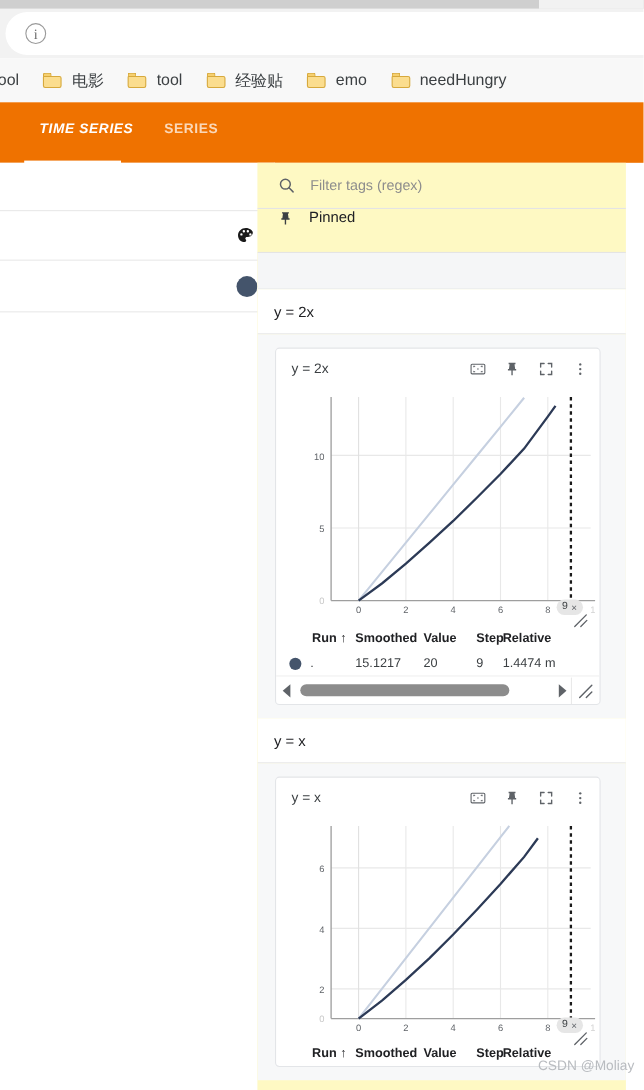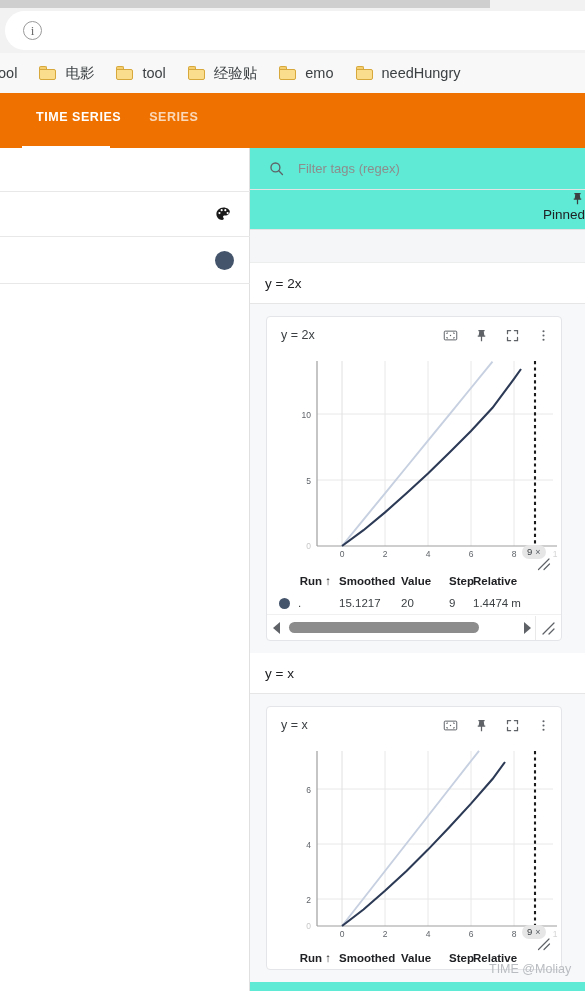--- a/index.html
+++ b/index.html
@@ -70,21 +70,21 @@
   #tb-header {
     position: absolute; left: 0; top: 93px; width: 585px; height: 55px;
     background: #ef7200;
   }
   #tb-tabs { position: absolute; left: 22px; top: 16px; display: flex; }
   .tb-tab {
     font-size: 12.5px; font-weight: bold; letter-spacing: .55px;
     padding: 0 14px; height: 39px; line-height: 17px;
     color: rgba(255,255,255,.72); cursor: pointer;
   }
-  .tb-tab.active { color: #ffffff; }
+  .tb-tab.active { color: #ffffff; font-style: italic; }
   .tb-tab.active::after {
     content: ""; position: absolute; left: 0; top: 37px;
     width: 88px; height: 2.5px; background: #ffffff;
   }
 
   
   #left-panel {
     position: absolute; left: 0; top: 148px; width: 250px; height: 843px;
     background: #ffffff; border-right: 1px solid #e0e0e0;
   }
@@ -97,37 +97,37 @@
   #left-row-1 { height: 45px; }
   #left-row-2 { height: 47px; }
   #left-row-3 { height: 44px; border-bottom: none; }
   #palette-icon { width: 21px; height: 19px; }
   #run-color-dot {
     width: 19px; height: 19px; border-radius: 50%; background: #44546b;
   }
 
   
   #dashboard {
-    position: absolute; left: 250px; top: 148px; width: 335px; height: 843px;
-    background: #5eead4; overflow: hidden;
+    position: absolute; left: 234px; top: 148px; width: 335px; height: 843px;
+    background: #fef9c3; overflow: hidden;
   }
   #filter-row {
     height: 42px; display: flex; align-items: center;
     border-bottom: 1px solid #e4e4e4; padding-left: 18px;
   }
   #search-icon { width: 17px; height: 17px; flex: none; }
   #filter-input {
     border: none; outline: none; margin-left: 13px;
     font-size: 13px; color: #757575; width: 240px;
     font-family: "Liberation Sans", sans-serif; background: transparent;
   }
   #filter-input::placeholder { color: #8d8d8d; }
   #pinned-row {
-    height: 40px; display: flex; align-items: flex-end;
-    border-bottom: 1px solid #e4e4e4; padding-left: 18px; flex-direction: column;
+    height: 40px; display: flex; align-items: flex-start;
+    border-bottom: 1px solid #e4e4e4; padding-left: 18px;
   }
   #pin-icon-pinned { width: 15px; height: 17px; flex: none; }
   #pinned-label { margin-left: 14px; font-size: 13.5px; color: #202124; }
   #pinned-empty { height: 33px; background: #f5f6f7; border-bottom: 1px solid #eceded; }
 
   .group-header {
     height: 41px; display: flex; align-items: center;
     padding-left: 15px; font-size: 13.5px; color: #202124;
     border-bottom: 1px solid #e6e6e6; background: #ffffff;
   }
@@ -507,13 +507,13 @@
           <span class="c-step">Step</span>
           <span class="c-rel">Relative</span>
         </div>
       </div>
 
     </div>
   </div>
 
 </div>
 
-<div id="watermark">TIME @Moliay</div>
+<div id="watermark">CSDN @Moliay</div>
 
 </body></html>

